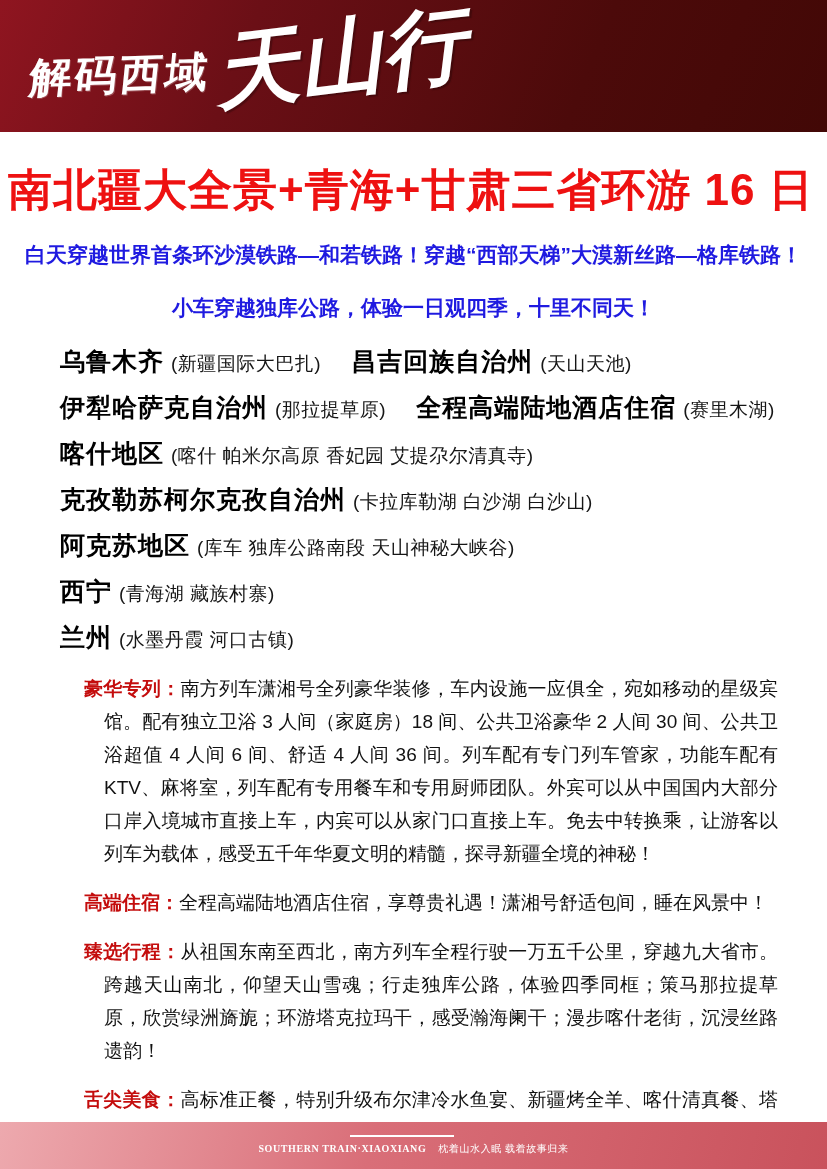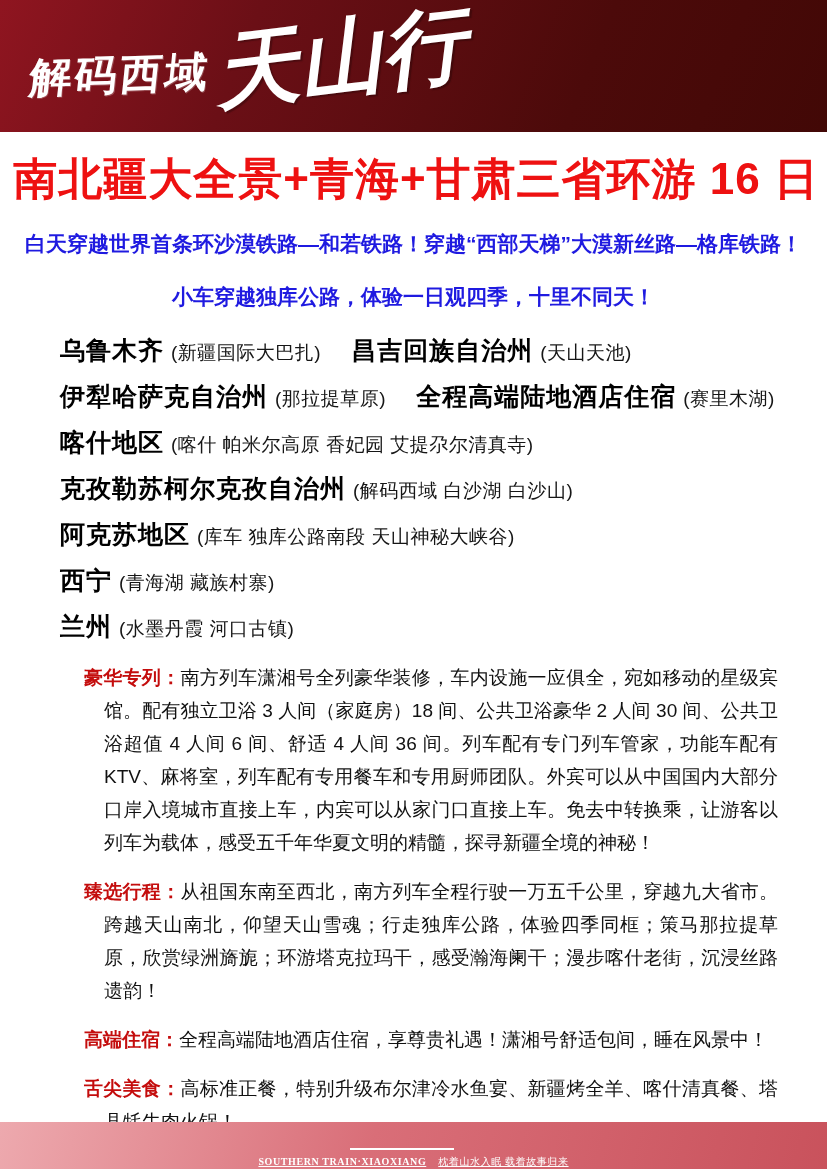--- a/index.html
+++ b/index.html
@@ -21,21 +21,21 @@
     text-shadow:1px 1px 0 rgba(255,255,255,.25);
   }
   .logo-brush {
     font-family:"Liberation Serif", serif; font-size:84px; font-weight:bold; font-style:italic;
     transform:rotate(-7deg); margin-left:4px; margin-top:-8px; line-height:1;
     text-shadow:2px 2px 1px rgba(0,0,0,.25);
   }
 
   
   .title {
-    margin:18px 8px 10px; text-align:right;
+    margin:29px 8px 10px; text-align:left;
     font-size:44px; font-weight:bold; letter-spacing:1px;
     color:var(--title_red,#ee1111);
   }
   .subtitle {
     margin:16px; text-align:center; font-size:21px; font-weight:bold;
     line-height:37px; color:var(--subtitle_blue,#1f1ae0);
   }
 
   
   .destinations { margin:20px 0 0 60px; }
@@ -49,23 +49,22 @@
   .section-para {
     margin:16px; font-size:19px; line-height:33px; color:#111111;
     text-align:justify; padding-left:53px; text-indent:-20px;
   }
   .section-label { color:var(--label_red,#c40d0d); font-weight:bold; }
 
   
   .footer {
     position:absolute; left:0; right:0; bottom:0; height:47px;
     background:linear-gradient(105deg, var(--footer_pink_light,#eda9ae) 0%, #d96e78 45%, var(--footer_pink_dark,#c9525c) 100%);
-    display:flex; flex-direction:column; align-items:center; justify-content:flex-end;
+    display:flex; flex-direction:column; align-items:center; justify-content:center;
     color:#ffffff;
-    text-decoration:underline;
   }
   .footer-rule { width:104px; height:2px; background:#ffffff; margin-bottom:5px; transform:translateX(-12px); }
   .footer-text { font-size:10px; letter-spacing:0.6px; font-family:"Liberation Serif", serif; }
   .footer-en { font-weight:bold; margin-right:12px; }
 </style>
 </head>
 <body>
 
 <div class="page" style="--title_red: #ee1111; --subtitle_blue: #1f1ae0; --label_red: #c40d0d; --header_red_light: #8f1520; --header_red_dark: #420806; --footer_pink_light: #eda9ae; --footer_pink_dark: #c9525c;">
 
@@ -78,30 +77,30 @@
 
   <main class="content">
     <h1 class="title">南北疆大全景+青海+甘肃三省环游 16 日</h1>
     <p class="subtitle">白天穿越世界首条环沙漠铁路—和若铁路！穿越“西部天梯”大漠新丝路—格库铁路！</p>
     <p class="subtitle">小车穿越独库公路，体验一日观四季，十里不同天！</p>
 
     <div class="destinations">
         <div class="dest-row"><span class="dest-seg"><span class="dest-name">乌鲁木齐</span><span class="dest-detail">(新疆国际大巴扎)</span></span><span class="dest-seg"><span class="dest-name">昌吉回族自治州</span><span class="dest-detail">(天山天池)</span></span></div>
         <div class="dest-row"><span class="dest-seg"><span class="dest-name">伊犁哈萨克自治州</span><span class="dest-detail">(那拉提草原)</span></span><span class="dest-seg"><span class="dest-name">全程高端陆地酒店住宿</span><span class="dest-detail">(赛里木湖)</span></span></div>
         <div class="dest-row"><span class="dest-seg"><span class="dest-name">喀什地区</span><span class="dest-detail">(喀什 帕米尔高原 香妃园 艾提尕尔清真寺)</span></span></div>
-        <div class="dest-row"><span class="dest-seg"><span class="dest-name">克孜勒苏柯尔克孜自治州</span><span class="dest-detail">(解码西域  白沙湖 白沙山)</span></span></div>
+        <div class="dest-row"><span class="dest-seg"><span class="dest-name">克孜勒苏柯尔克孜自治州</span><span class="dest-detail">(卡拉库勒湖  白沙湖 白沙山)</span></span></div>
         <div class="dest-row"><span class="dest-seg"><span class="dest-name">阿克苏地区</span><span class="dest-detail">(库车 独库公路南段 天山神秘大峡谷)</span></span></div>
         <div class="dest-row"><span class="dest-seg"><span class="dest-name">西宁</span><span class="dest-detail">(青海湖 藏族村寨)</span></span></div>
         <div class="dest-row"><span class="dest-seg"><span class="dest-name">兰州</span><span class="dest-detail">(水墨丹霞 河口古镇)</span></span></div>
       </div>
 
     <div class="sections">
         <p class="section-para"><span class="section-label">豪华专列：</span><span class="section-text">南方列车潇湘号全列豪华装修，车内设施一应俱全，宛如移动的星级宾馆。配有独立卫浴 3 人间（家庭房）18 间、公共卫浴豪华 2 人间 30 间、公共卫浴超值 4 人间 6 间、舒适 4 人间 36 间。列车配有专门列车管家，功能车配有 KTV、麻将室，列车配有专用餐车和专用厨师团队。外宾可以从中国国内大部分口岸入境城市直接上车，内宾可以从家门口直接上车。免去中转换乘，让游客以列车为载体，感受五千年华夏文明的精髓，探寻新疆全境的神秘！</span></p>
+        <p class="section-para"><span class="section-label">高端住宿：</span><span class="section-text">全程高端陆地酒店住宿，享尊贵礼遇！潇湘号舒适包间，睡在风景中！</span></p>
         <p class="section-para"><span class="section-label">臻选行程：</span><span class="section-text">从祖国东南至西北，南方列车全程行驶一万五千公里，穿越九大省市。跨越天山南北，仰望天山雪魂；行走独库公路，体验四季同框；策马那拉提草原，欣赏绿洲旖旎；环游塔克拉玛干，感受瀚海阑干；漫步喀什老街，沉浸丝路遗韵！</span></p>
-        <p class="section-para"><span class="section-label">高端住宿：</span><span class="section-text">全程高端陆地酒店住宿，享尊贵礼遇！潇湘号舒适包间，睡在风景中！</span></p>
         <p class="section-para"><span class="section-label">舌尖美食：</span><span class="section-text">高标准正餐，特别升级布尔津冷水鱼宴、新疆烤全羊、喀什清真餐、塔县牦牛肉火锅！</span></p>
       </div>
   </main>
 
   <footer class="footer">
     <div class="footer-rule"></div>
     <div class="footer-text">
       <span class="footer-en">SOUTHERN TRAIN·XIAOXIANG</span><span class="footer-cn">枕着山水入眠 载着故事归来</span>
     </div>
   </footer>

